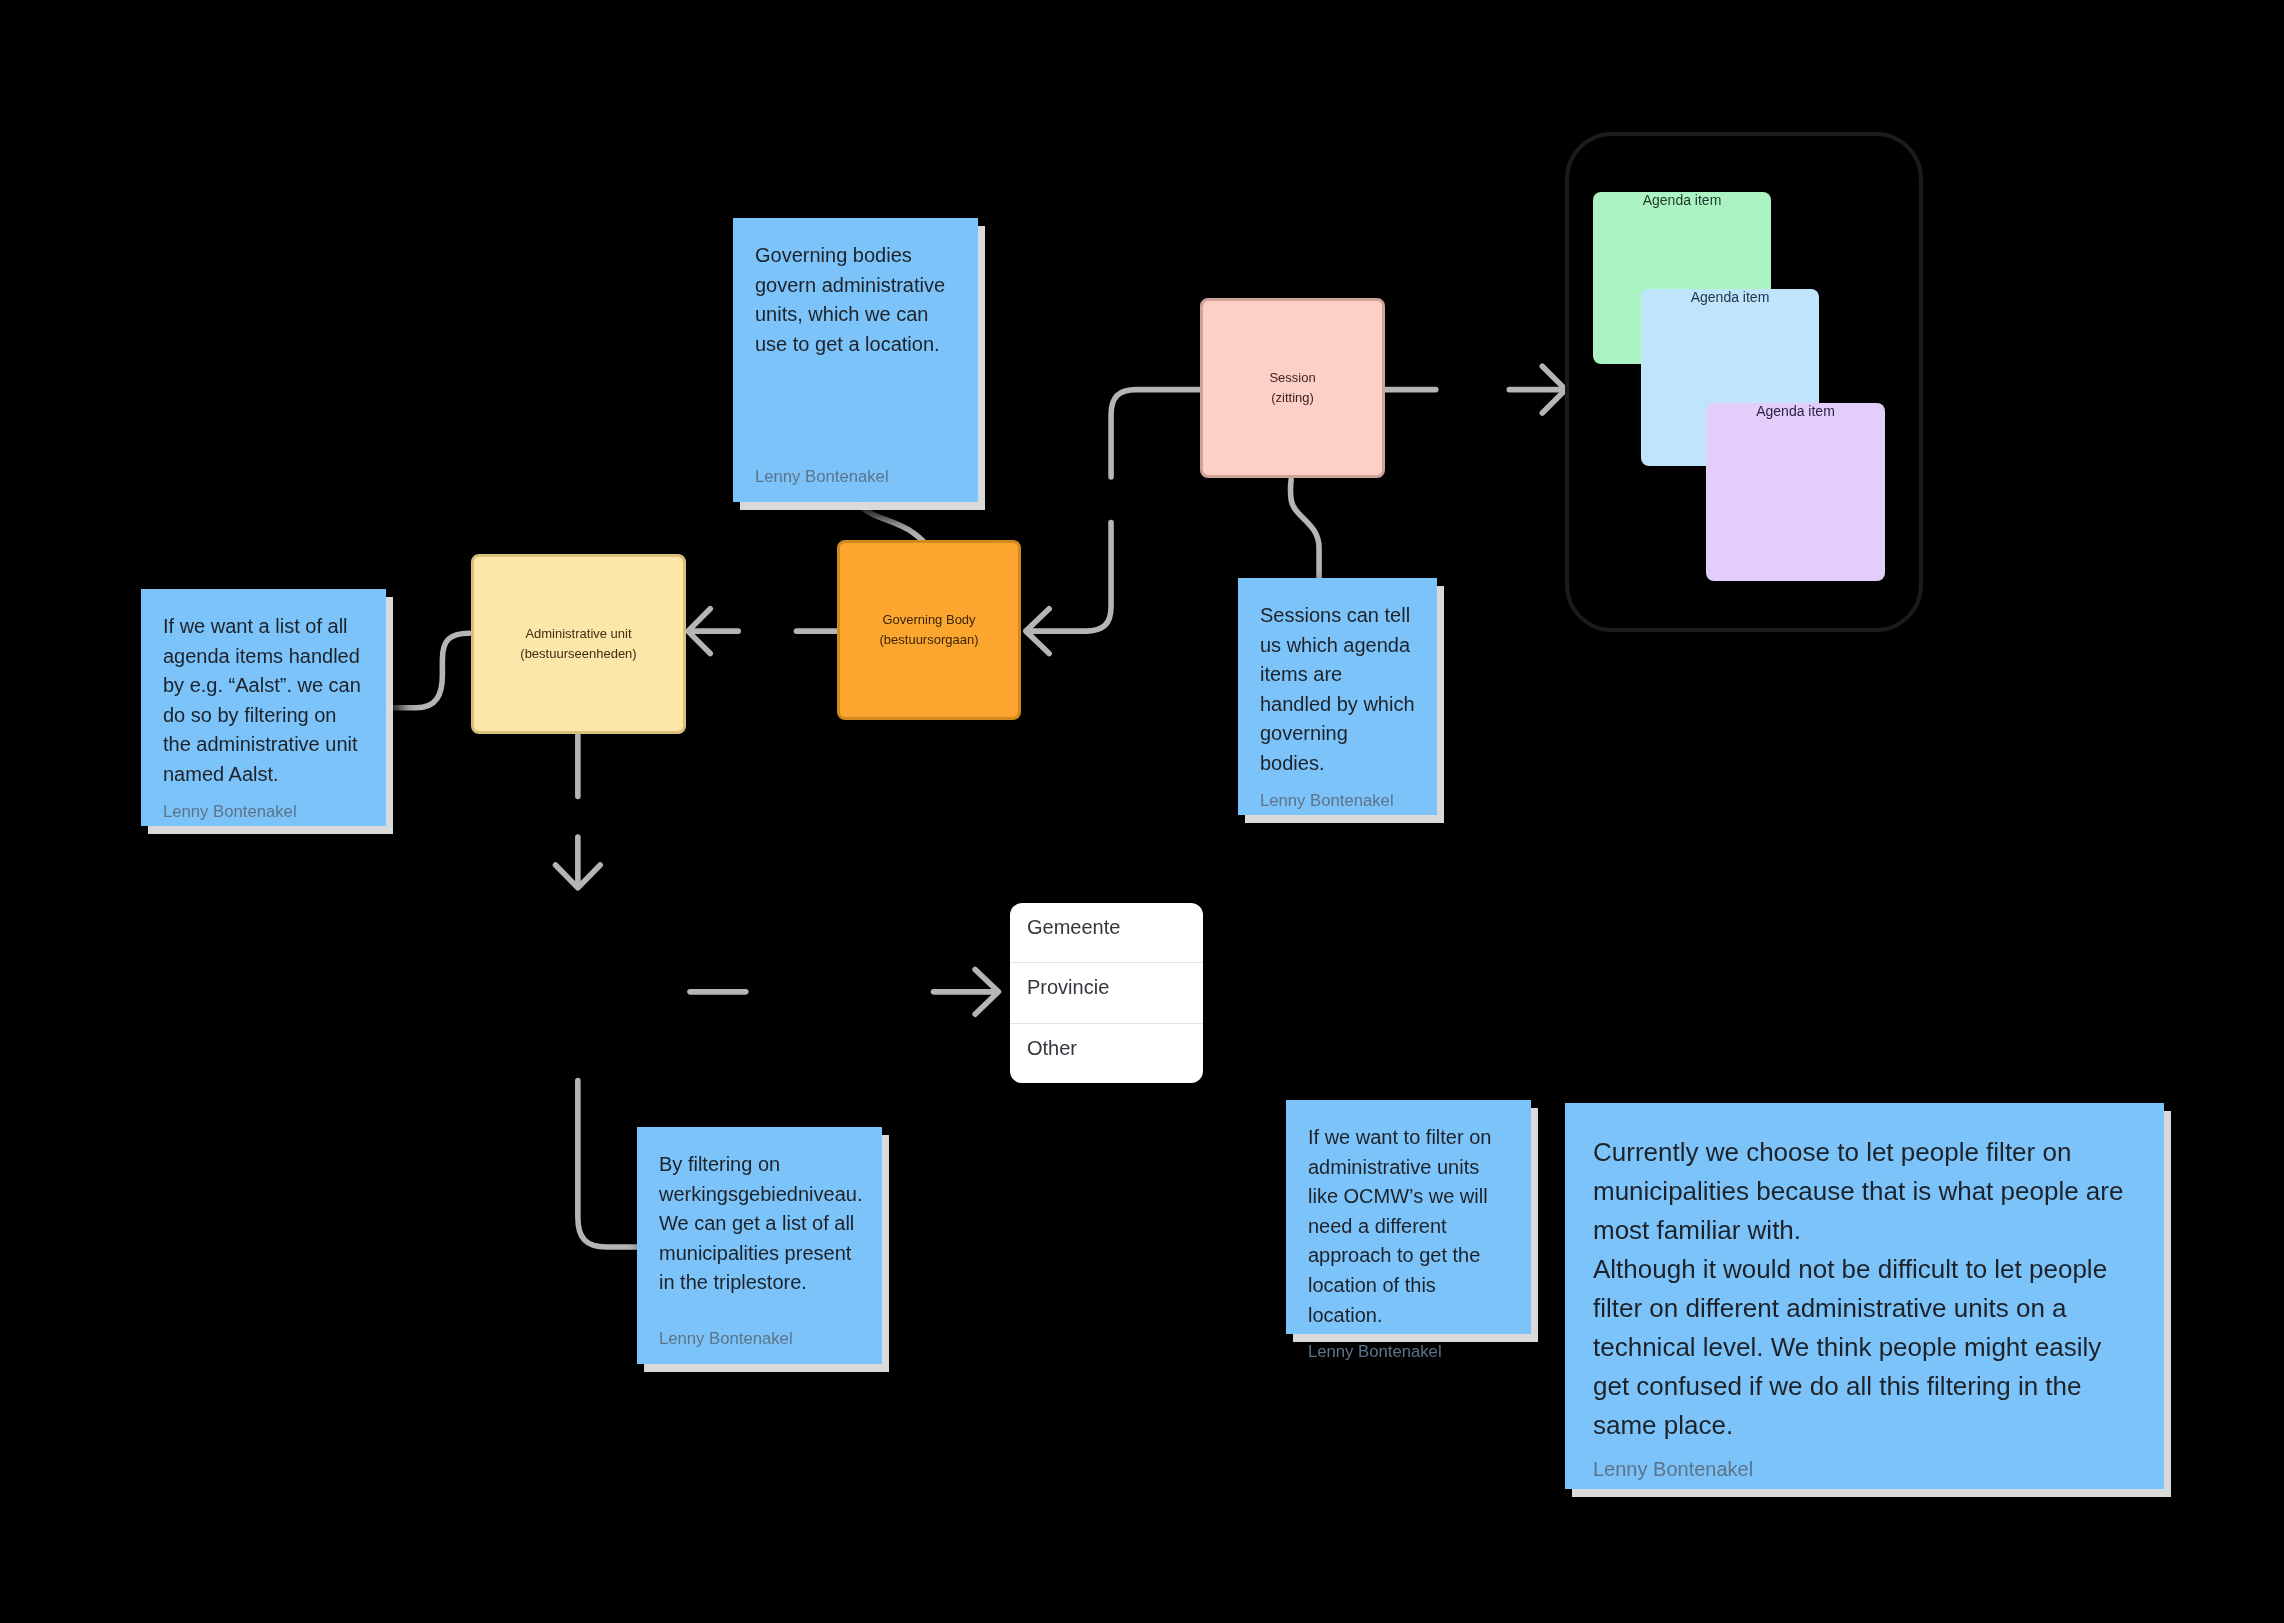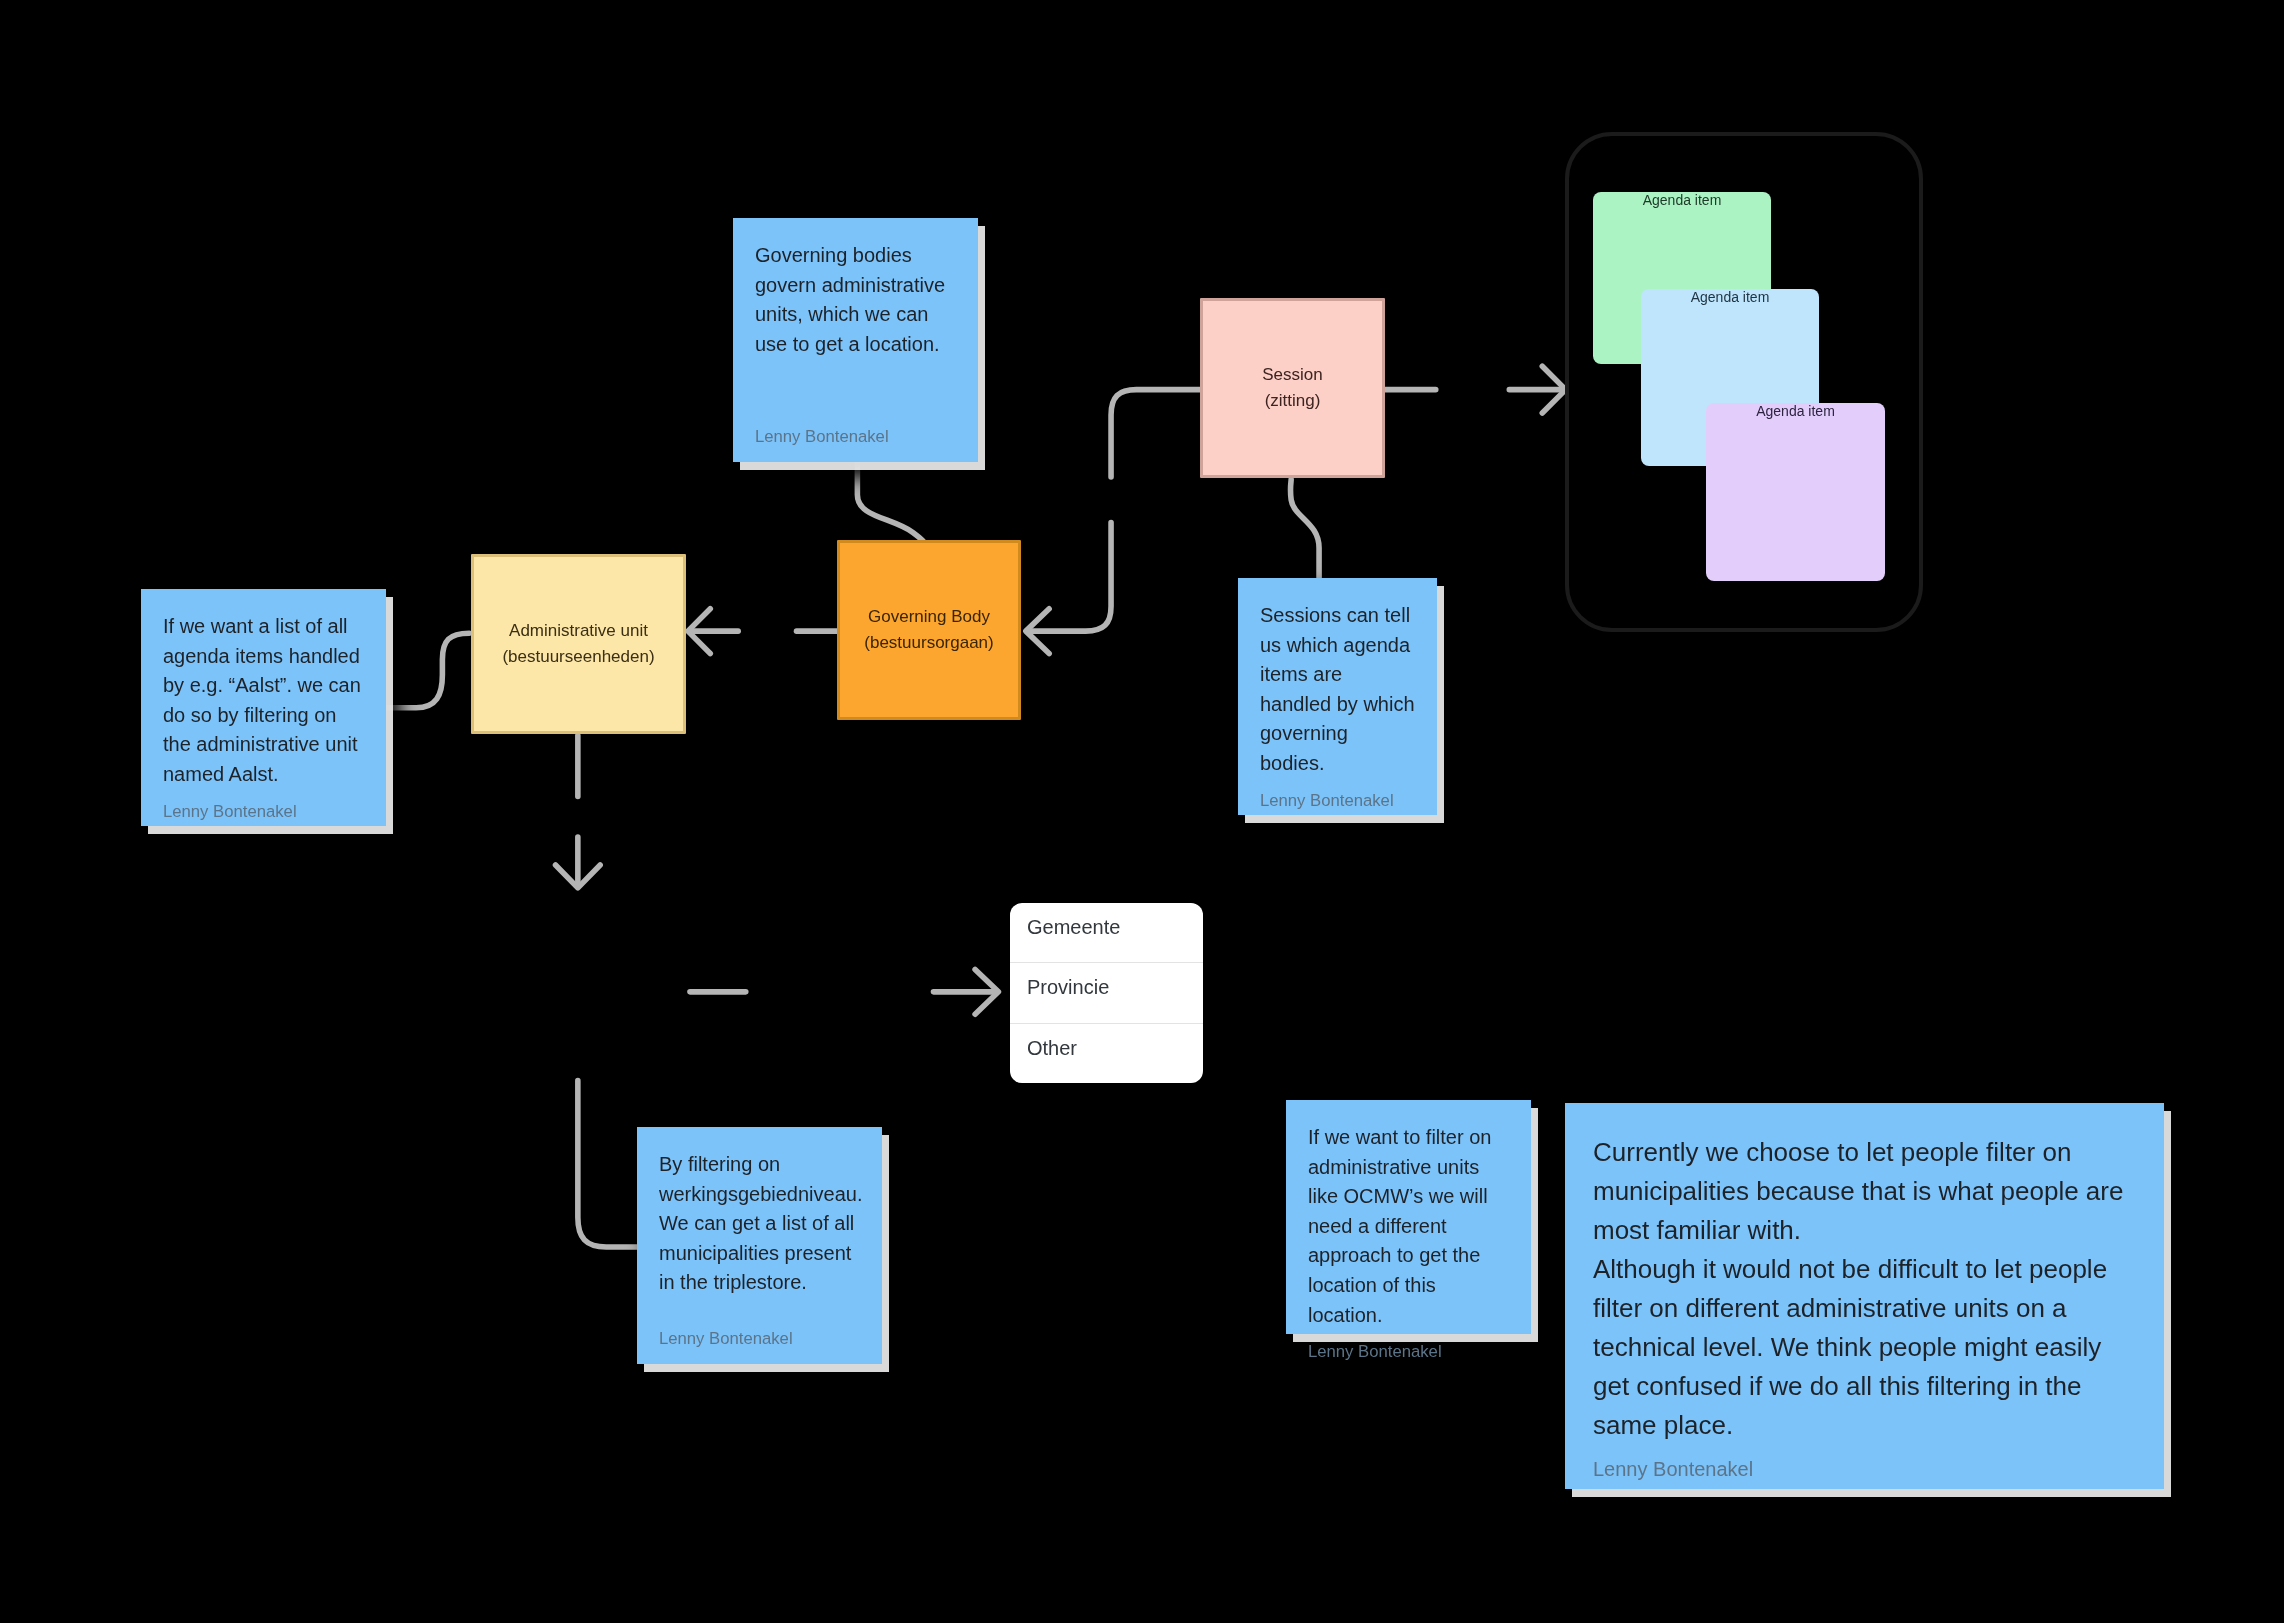--- a/index.html
+++ b/index.html
@@ -8,25 +8,25 @@
     width:2284px;height:1624px;position:relative;overflow:hidden;
     font-family:"Liberation Sans","DejaVu Sans",sans-serif;
     -webkit-font-smoothing:antialiased;
   }
   #canvas{position:absolute;left:0;top:0;width:2284px;height:1624px;background:#000;}
   svg.edges{position:absolute;left:0;top:0;width:2284px;height:1624px;pointer-events:none;}
 
   
   .node{
     position:absolute;
-    border-radius:1px;
+    border-radius:8px;
     display:flex;align-items:center;justify-content:center;
     text-align:center;
     box-sizing:border-box;
-    font-size:17px;
+    font-size:13px;
     line-height:1.52;
     color:#2b2016;
     padding:5px 9px;
   }
   .node .lbl{white-space:pre-line;display:block;}
 
   .node-admin{
     background:#FCE6A8;
     border:3.6px solid #DCC079;
     color:#3b2f14;
@@ -187,21 +187,21 @@
       <span>Gemeente</span>
     </div>
     <div class="optrow">
       <span>Provincie</span>
     </div>
     <div class="optrow">
       <span>Other</span>
     </div>
   </div>
 
-  <div class="sticky" style="left:733px;top:218px;width:245px;height:244px;">
+  <div class="sticky" style="left:733px;top:218px;width:245px;height:284px;">
     <div class="body">Governing bodies govern administrative units, which we can use to get a location.</div>
     <div class="author">Lenny Bontenakel</div>
   </div>
 
   <div class="sticky" style="left:141px;top:589px;width:245px;height:237px;">
     <div class="body">If we want a list of all agenda items handled by e.g. “Aalst”. we can do so by filtering on the administrative unit named Aalst.</div>
     <div class="author">Lenny Bontenakel</div>
   </div>
 
   <div class="sticky" style="left:1238px;top:578px;width:199px;height:237px;">

